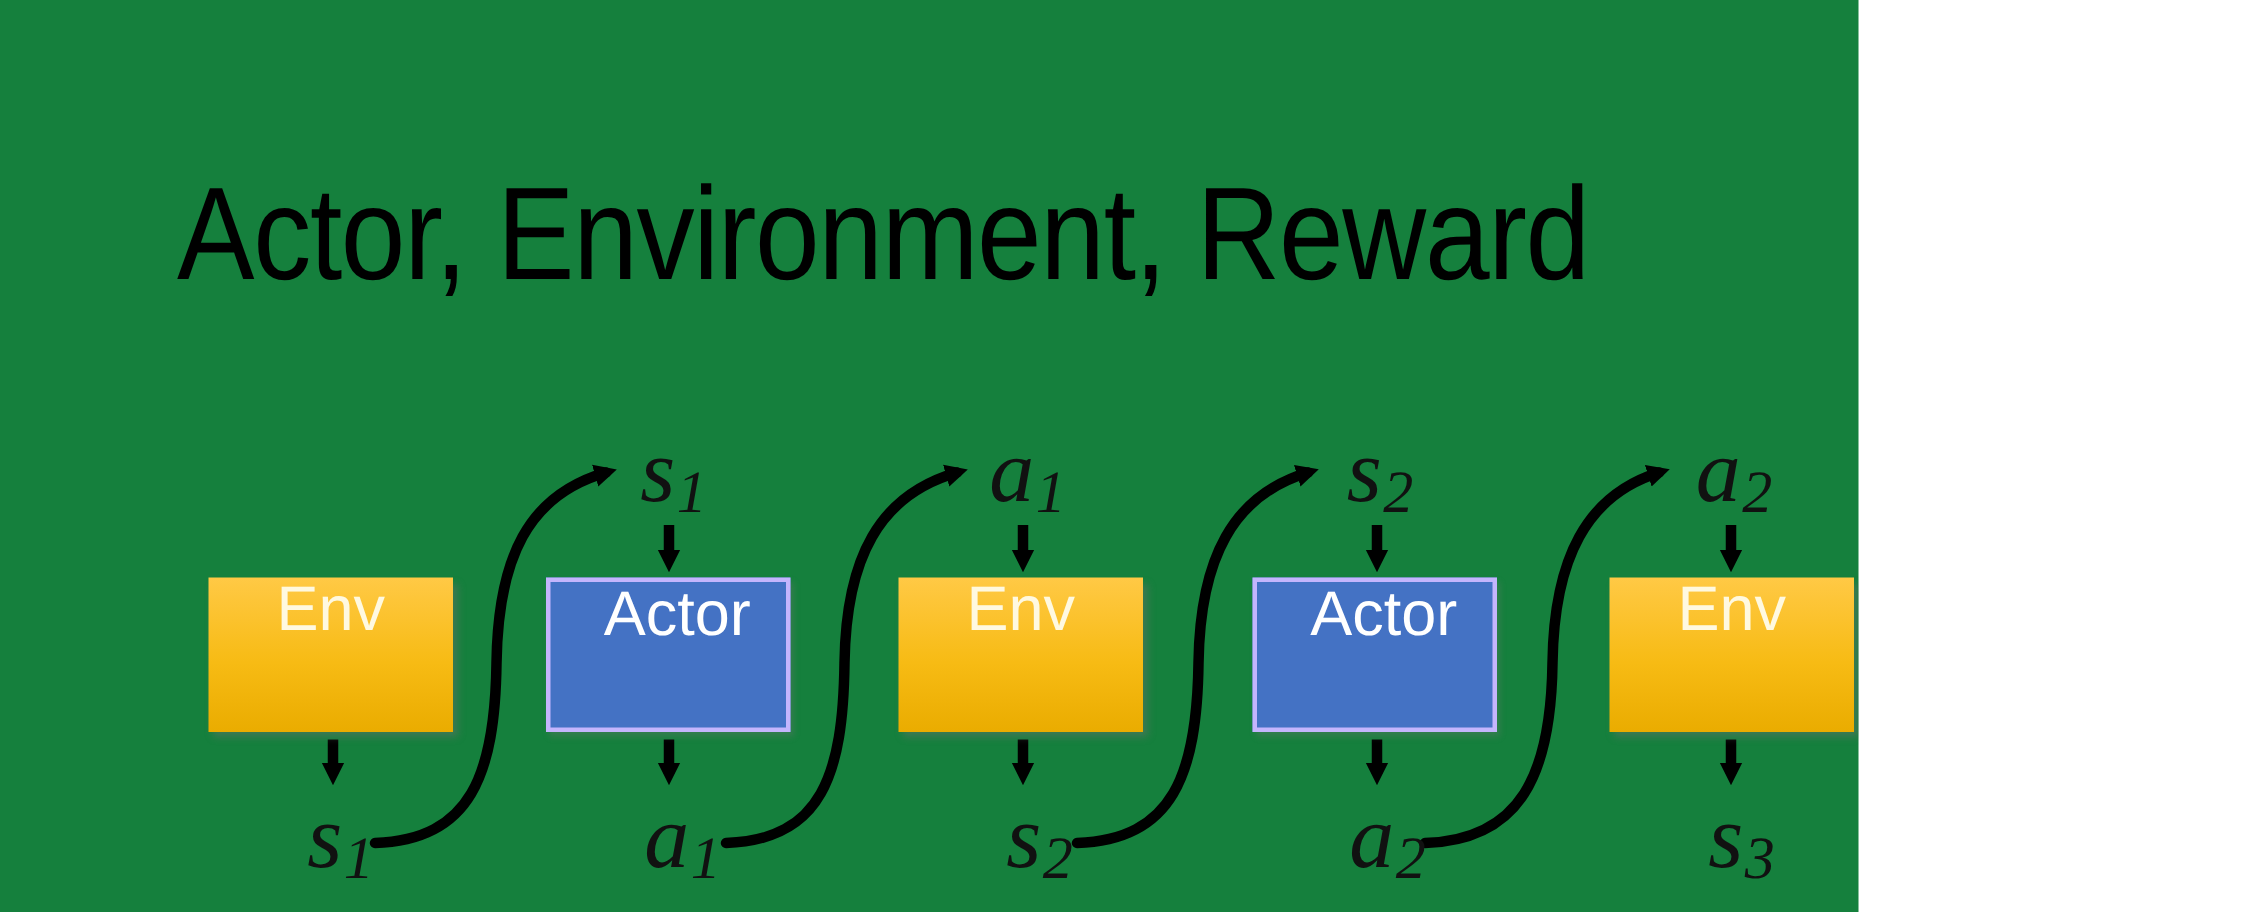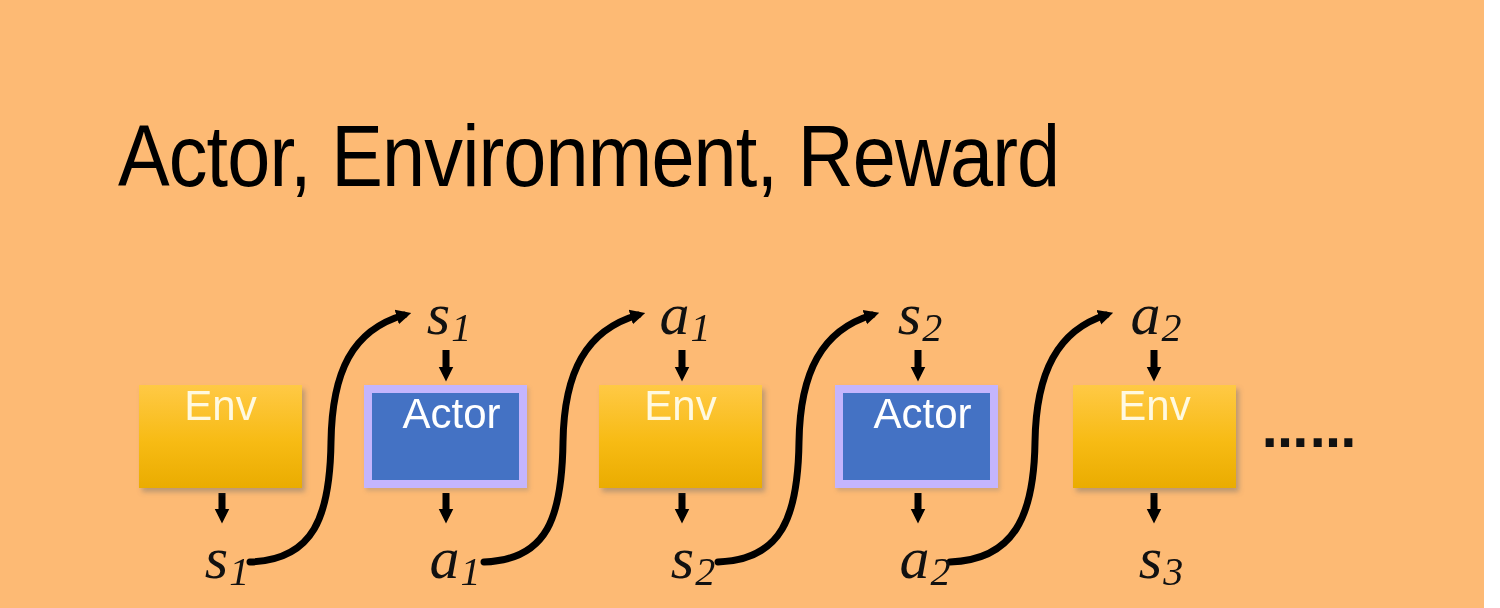--- a/index.html
+++ b/index.html
@@ -1,19 +1,19 @@
 <!DOCTYPE html>
 <html><head>
 <meta charset="utf-8">
 <style>
   html,body{margin:0;padding:0;background:#ffffff;}
   .stage{
     position:relative;
-    width:1484px;height:608px;
-    background:#fdba74;
+    width:1239px;height:608px;
+    background:#15803d;
     overflow:hidden;
     font-family:"Liberation Sans",sans-serif;
   }
   .title{
     position:absolute;
     left:118px;top:110px;
     margin:0;
     font-family:"Liberation Sans",sans-serif;
     font-weight:400;
     font-size:88px;
@@ -35,21 +35,21 @@
     line-height:1;
     user-select:none;
   }
   .box.env{
     background:linear-gradient(180deg,#FFC945 0%,#F7BB14 55%,#EAAC00 100%);
     color:#FFF9E0;
     box-shadow:3px 4px 5px rgba(110,110,110,0.45);
   }
   .box.actor{
     background:#4472C4;
-    border:8px solid #c4b5fd;
+    border:3px solid #c4b5fd;
     color:#FFFFFF;
     box-shadow:2px 3px 4px rgba(120,120,120,0.30);
     padding-left:12px;
   }
   .mlabel{
     position:absolute;
     transform:translateX(-50%);
     font-family:"Liberation Serif",serif;
     font-style:italic;
     font-size:60px;

